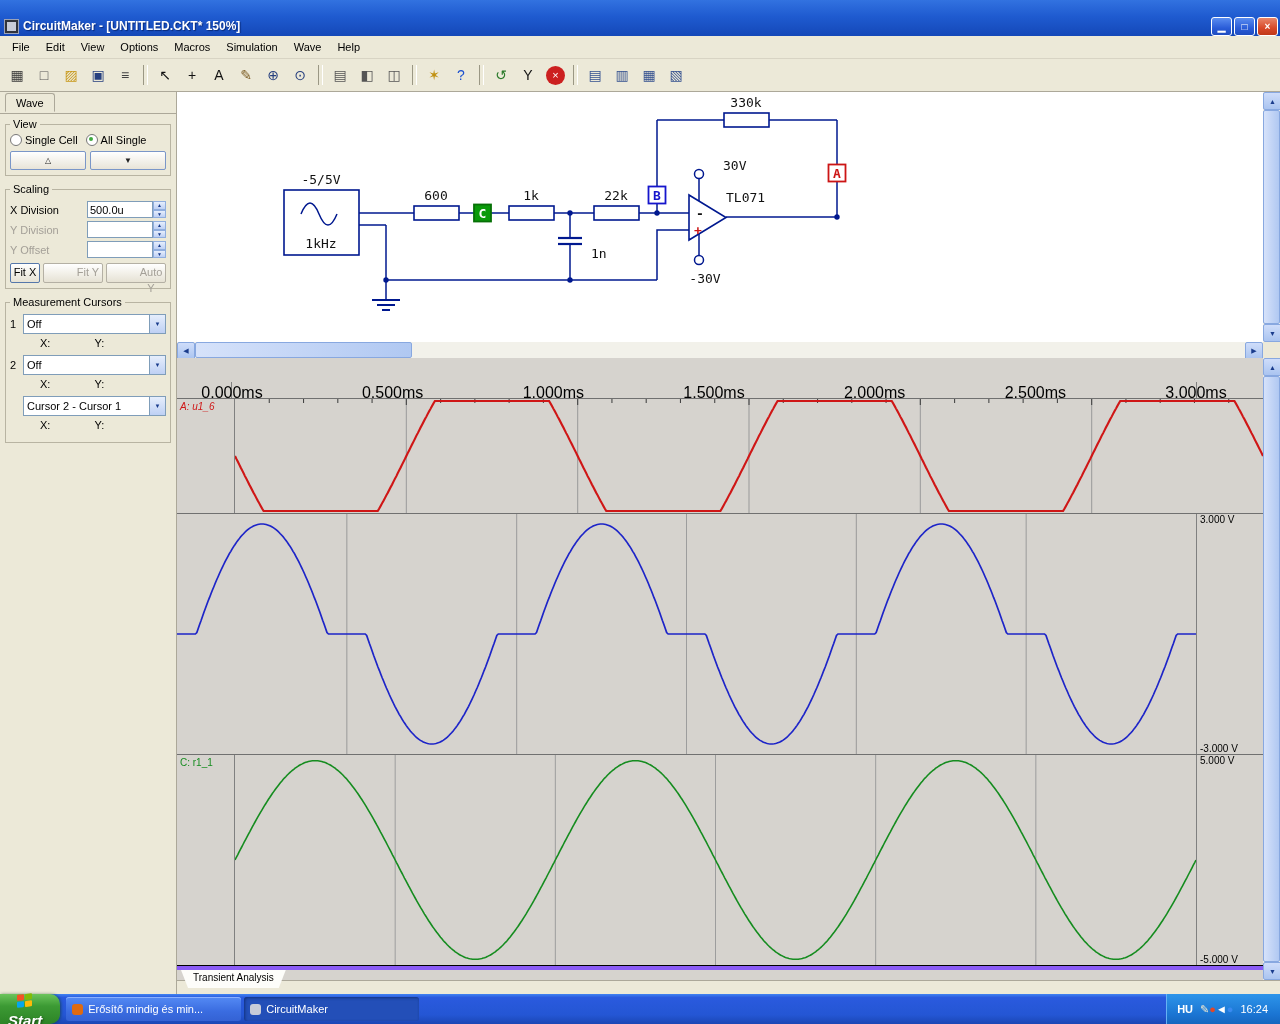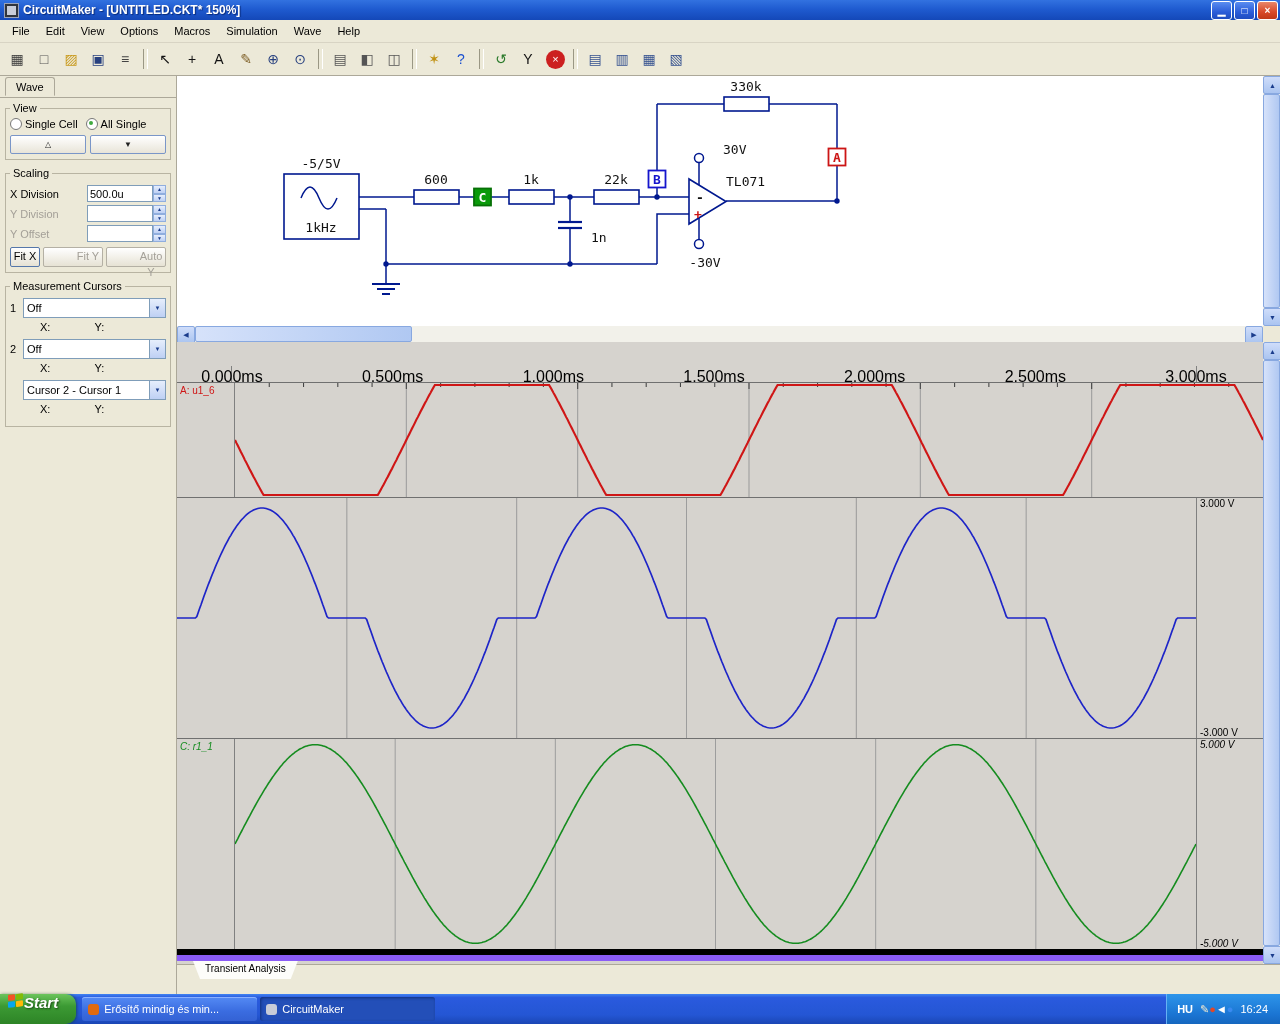--- a/index.html
+++ b/index.html
@@ -1,20 +1,20 @@
 <!DOCTYPE html>
 <html><head>
 <meta charset="utf-8">
 <style>
   html,body{margin:0;padding:0;}
   body{font-family:"Liberation Sans",sans-serif;font-size:11px;background:#000;}
   .screen{width:1280px;height:1024px;display:flex;flex-direction:column;overflow:hidden;background:#ece9d8;position:relative;}
 
   
-  .titlebar{height:20px;background:linear-gradient(180deg,#3272e0 0%,#1f5bd0 45%,#1448b8 100%);display:flex;align-items:center;padding:0 2px 0 4px;flex:0 0 auto;}
+  .titlebar{height:20px;background:linear-gradient(180deg,#3272e0 0%,#1f5bd0 45%,#1448b8 100%);display:flex;align-items:center;padding:16px 2px 0 4px;flex:0 0 auto;}
   .app-icon{width:13px;height:13px;background:#30343c;border:1px solid #9aa2b8;margin-right:4px;position:relative;flex:0 0 auto;}
   .app-icon::after{content:"";position:absolute;left:2px;top:2px;right:2px;bottom:2px;background:#c8ccd8;}
   .title-text{color:#fff;font-weight:bold;font-size:12px;text-shadow:1px 1px 1px #082a7a;flex:1;white-space:nowrap;overflow:hidden;}
   .win-controls{display:flex;gap:2px;}
   .wbtn{width:19px;height:17px;border-radius:3px;border:1px solid #fff;display:flex;align-items:center;justify-content:center;color:#fff;font-size:10px;font-weight:bold;background:linear-gradient(180deg,#5a8df0,#2a5cd8 60%,#1e4cc0);}
   .wbtn.close{background:linear-gradient(180deg,#e8866a,#d84828 60%,#c03818);}
 
   
   .menubar{height:22px;background:#ece9d8;display:flex;align-items:center;padding-left:4px;border-bottom:1px solid #d8d4c4;flex:0 0 auto;}
   .menu-item{padding:3px 8px;color:#000;}
@@ -80,36 +80,36 @@
   
   .wave-area{height:622px;flex:0 0 auto;display:flex;background:#d6d3ce;}
   .wave-left{flex:1;display:flex;flex-direction:column;min-width:0;}
   .wave-spacer{height:24px;flex:0 0 auto;}
   .ruler-row{height:16px;flex:0 0 auto;display:flex;}
   .gutter-left{width:54px;flex:0 0 auto;border-right:1px solid #808080;}
   .gutter-right{width:66px;flex:0 0 auto;border-left:1px solid #808080;}
   .ruler{flex:1;position:relative;}
   .tick-label{position:absolute;top:2px;transform:translateX(-50%);font-size:16px;white-space:nowrap;color:#000;}
   .wave-row{display:flex;border-top:1px solid #707070;}
-  .wave-row:last-child{border-bottom:6px solid #000000;font-style:italic;}
+  .wave-row:last-child{border-bottom:1px solid #000000;}
   .wave-name{width:54px;flex:0 0 auto;border-right:1px solid #808080;font-size:10px;padding:2px 0 0 3px;white-space:nowrap;overflow:hidden;}
   .wave-plot{flex:1;position:relative;min-width:0;}
   .wave-plot svg{display:block;}
   .wave-axis{width:66px;flex:0 0 auto;border-left:1px solid #808080;position:relative;font-size:10px;}
   .ax-top{position:absolute;top:0;left:3px;white-space:nowrap;}
   .ax-bot{position:absolute;bottom:0;left:3px;white-space:nowrap;}
-  .sheettab-row{height:18px;flex:0 0 auto;border-top:6px solid #8b5cf6;padding-left:16px;display:flex;align-items:stretch;text-align:center;}
+  .sheettab-row{height:18px;flex:0 0 auto;border-top:4px solid #8b5cf6;padding-left:4px;display:flex;align-items:stretch;text-align:center;}
   .sheettab{background:#fdfdfa;font-size:10px;padding:2px 12px 0;clip-path:polygon(0 0,100% 0,calc(100% - 7px) 100%,7px 100%);filter:drop-shadow(1px 1px 0 #808080);}
   .wave-vscroll{width:17px;flex:0 0 auto;}
 
   .status-filler{flex:1;background:#ece9d8;border-top:1px solid #aca899;}
 
   
   .taskbar{height:30px;flex:0 0 auto;background:linear-gradient(180deg,#4183f2 0%,#2a5ade 12%,#2456d4 70%,#1a46b4 100%);display:flex;align-items:stretch;}
-  .start-btn{display:flex;padding:0 18px 0 8px;background:linear-gradient(180deg,#6cc45c 0%,#3c9a34 40%,#2d8426 100%);border-radius:0 10px 10px 0;box-shadow:1px 0 3px #0a3a0a80;color:#fff;font-size:15px;font-weight:bold;font-style:italic;text-shadow:1px 1px 2px #1a4a14;}
+  .start-btn{display:flex;align-items:center;gap:5px;padding:0 18px 0 8px;background:linear-gradient(180deg,#6cc45c 0%,#3c9a34 40%,#2d8426 100%);border-radius:0 10px 10px 0;box-shadow:1px 0 3px #0a3a0a80;color:#fff;font-size:15px;font-weight:bold;font-style:italic;text-shadow:1px 1px 2px #1a4a14;flex-direction:column;}
   .winflag{width:16px;height:14px;display:grid;grid-template-columns:7px 7px;grid-template-rows:6px 6px;gap:1px;transform:skewY(-6deg);}
   .winflag i{display:block;border-radius:1px;}
   .winflag .f-r{background:#f35325;} .winflag .f-g{background:#81bc06;}
   .winflag .f-b{background:#05a6f0;} .winflag .f-y{background:#ffba08;}
   .tasks{display:flex;align-items:center;gap:3px;padding-left:6px;flex:1;min-width:0;}
   .task{width:163px;height:24px;border-radius:3px;background:linear-gradient(180deg,#548af4,#3a6ce0 60%,#3462d4);box-shadow:inset 0 1px 0 #8ab0ff;color:#fff;display:flex;align-items:center;gap:5px;padding:0 6px;overflow:hidden;}
   .task.active{background:#234fb8;box-shadow:inset 1px 1px 3px #12307e;}
   .task-icon{width:11px;height:11px;border-radius:3px;flex:0 0 auto;}
   .task-label{white-space:nowrap;overflow:hidden;text-overflow:ellipsis;font-size:11px;}
   .tray{display:flex;align-items:center;gap:7px;padding:0 12px 0 10px;background:linear-gradient(180deg,#2d95ea 0%,#1a74d2 70%,#1566be 100%);border-left:1px solid #66b2f4;color:#fff;}
@@ -374,21 +374,21 @@
                 <span class="tick-label" style="left: 16.6667%;">0.500ms</span>
                 <span class="tick-label" style="left: 33.3333%;">1.000ms</span>
                 <span class="tick-label" style="left: 50%;">1.500ms</span>
                 <span class="tick-label" style="left: 66.6667%;">2.000ms</span>
                 <span class="tick-label" style="left: 83.3333%;">2.500ms</span>
                 <span class="tick-label" style="left: 100%;">3.000ms</span>
               </div>
             <div class="gutter-right"></div>
           </div>
           <div id="panels">
-              <div class="wave-row" style="height: 114px;">
+              <div class="wave-row" style="height: 114px; font-style: italic;">
                 <div class="wave-name" style="color: rgb(207, 22, 22);">A: u1_6</div>
                 <div class="wave-plot">
                   <svg viewBox="0 0 960 114" preserveAspectRatio="none" width="100%" height="100%">
                     <line x1="160" y1="0" x2="160" y2="114" stroke="#9d9d9d" stroke-width="1"></line>
                     <line x1="320" y1="0" x2="320" y2="114" stroke="#9d9d9d" stroke-width="1"></line>
                     <line x1="480" y1="0" x2="480" y2="114" stroke="#9d9d9d" stroke-width="1"></line>
                     <line x1="640" y1="0" x2="640" y2="114" stroke="#9d9d9d" stroke-width="1"></line>
                     <line x1="800" y1="0" x2="800" y2="114" stroke="#9d9d9d" stroke-width="1"></line>
                     <line x1="32" y1="0" x2="32" y2="4" stroke="#444" stroke-width="1"></line>
                     <line x1="64" y1="0" x2="64" y2="4" stroke="#444" stroke-width="1"></line>

